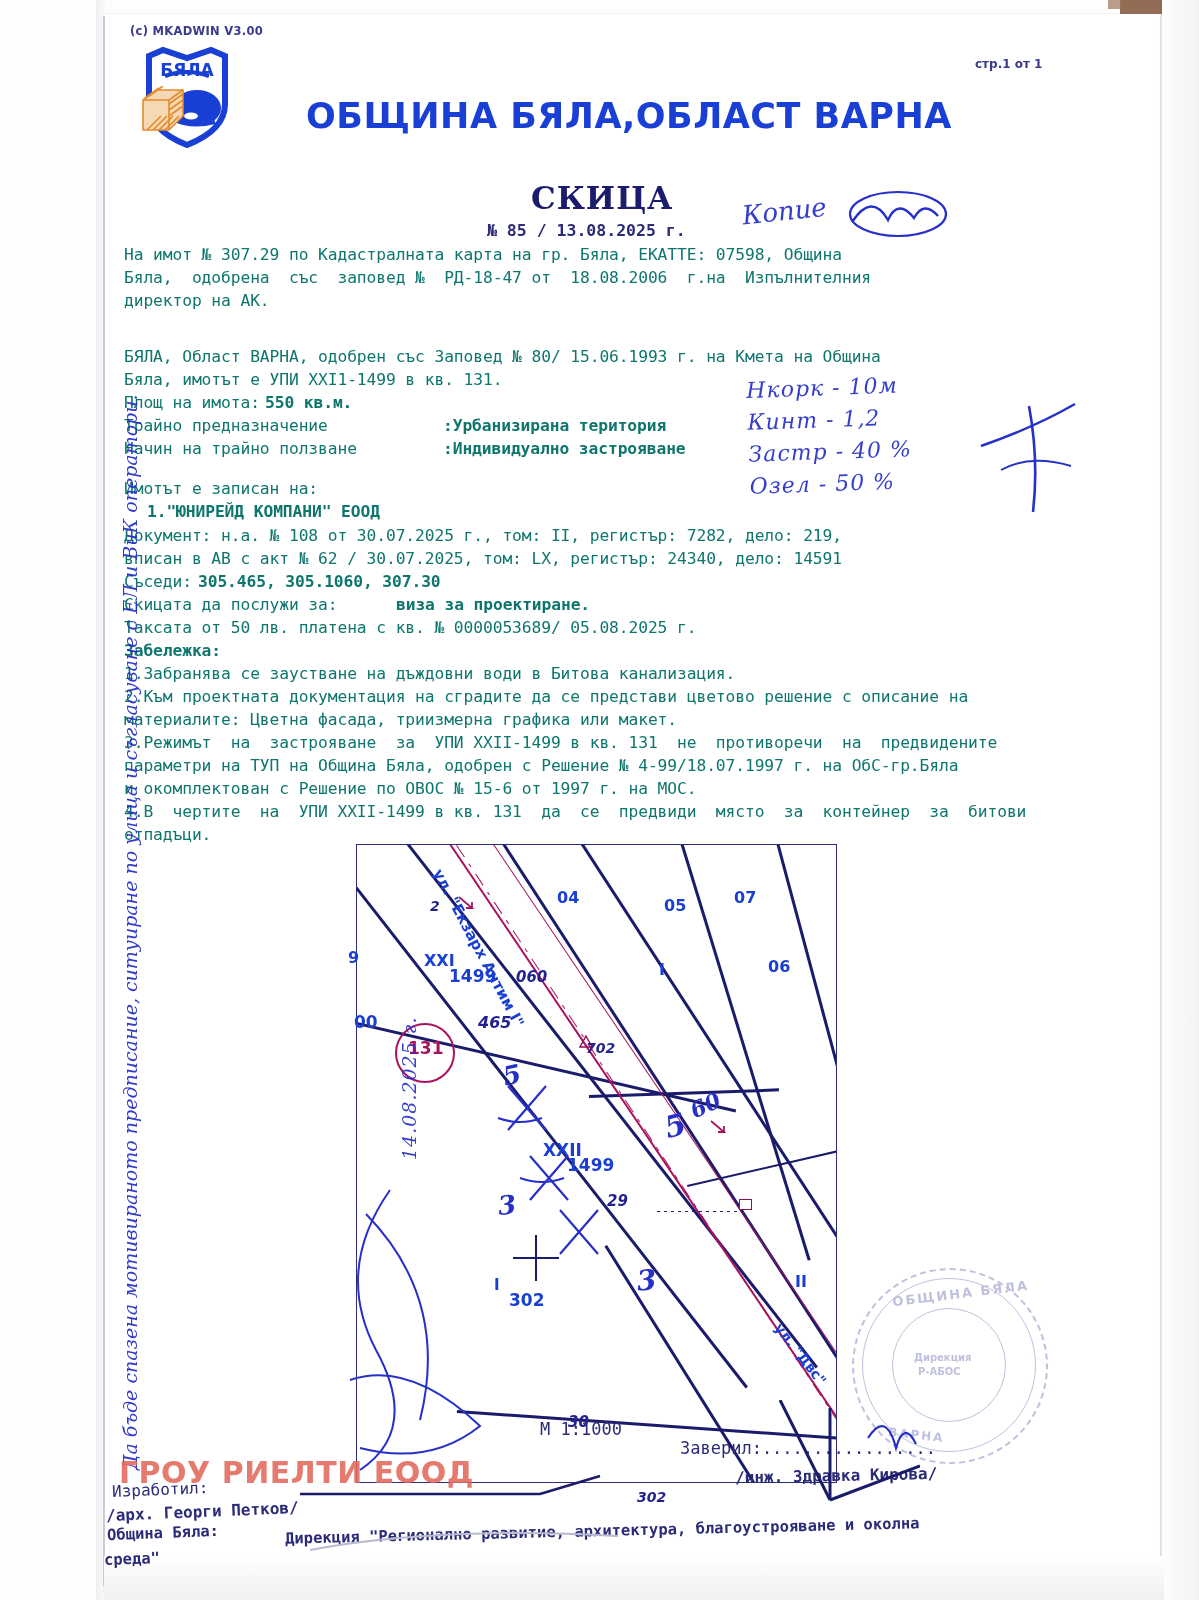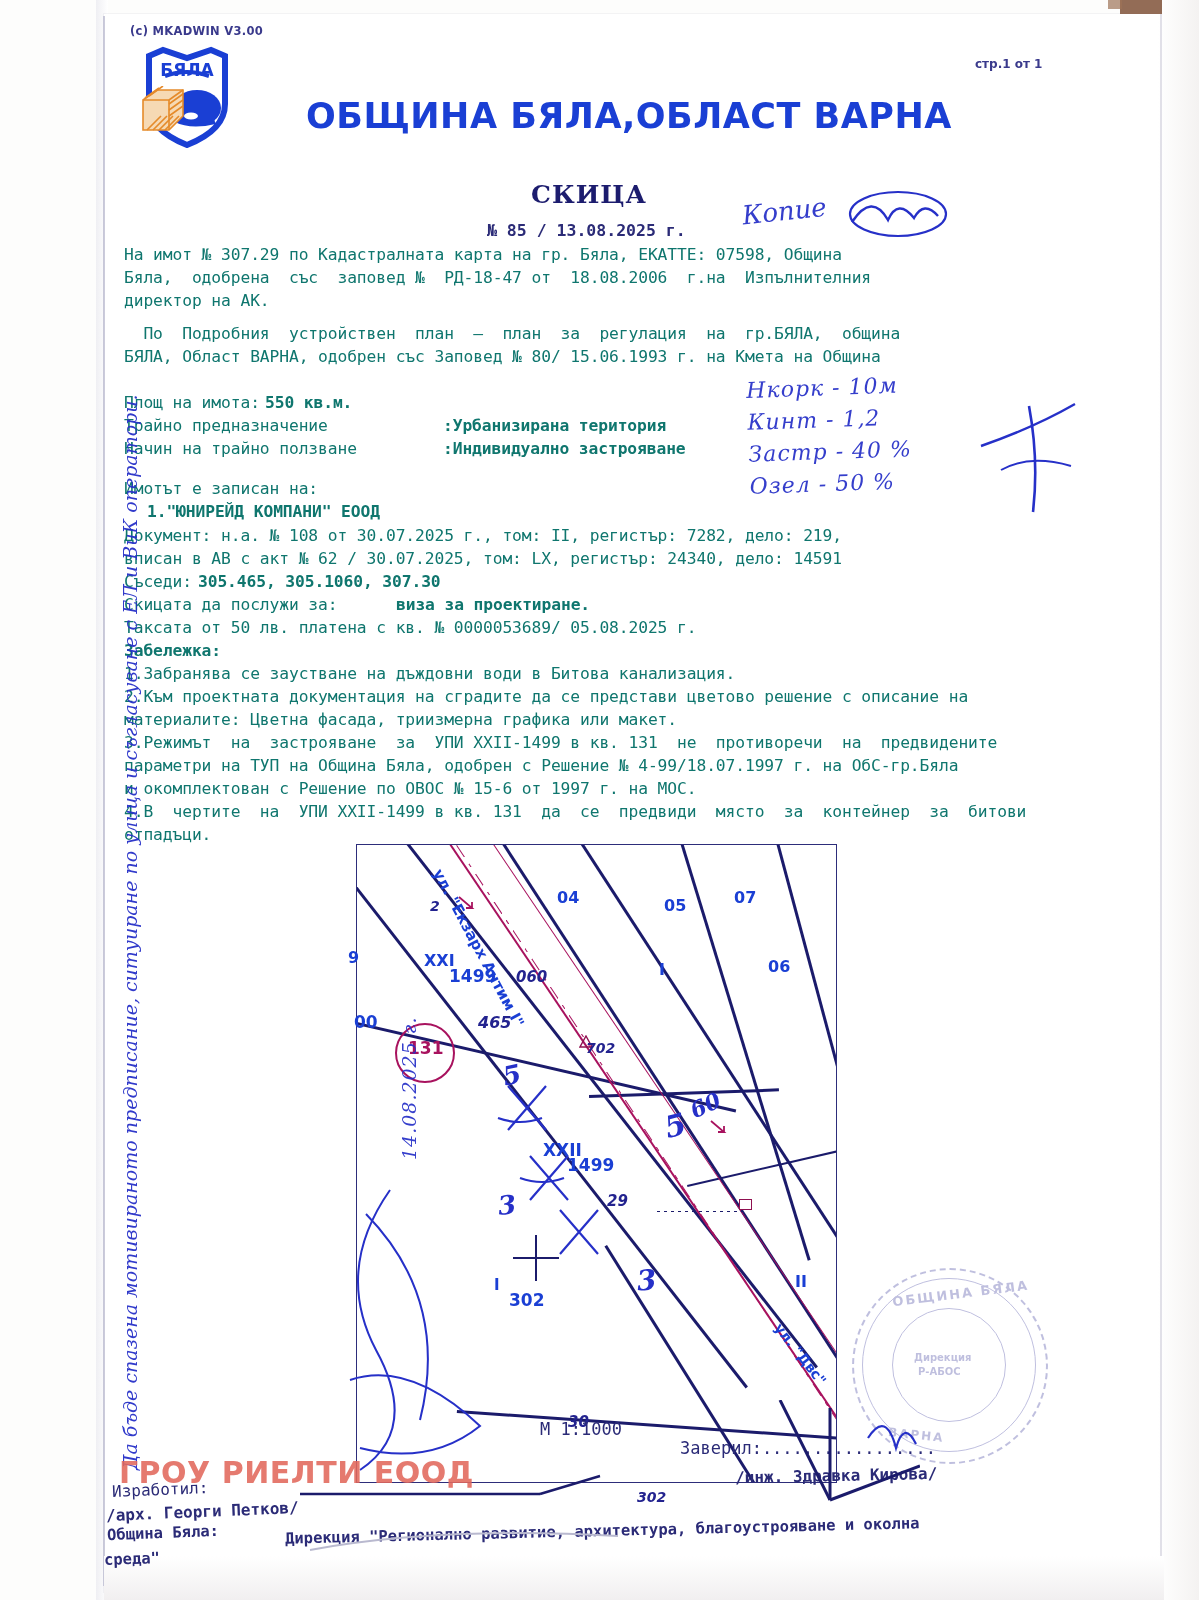--- a/index.html
+++ b/index.html
@@ -50,21 +50,21 @@
   #maintitle{left:306px;top:96px;font-size:35px;font-weight:bold;color:#1a3fd4;
     font-family:"DejaVu Sans", sans-serif;letter-spacing:.5px;}
 
   
   .crest{position:absolute;left:141px;top:46px;width:92px;height:102px;}
   .crest svg{display:block;}
   
   .cube{position:absolute;left:139px;top:86px;width:48px;height:48px;}
 
   
-  #skica{left:531px;top:180px;font-size:25px;font-weight:bold;color:#1c1c6e;
+  #skica{left:531px;top:180px;font-size:31px;font-weight:bold;color:#1c1c6e;
     font-family:"DejaVu Serif", serif;letter-spacing:1px;}
   #skicano{left:487px;top:221px;font-size:16.5px;font-weight:bold;color:#2b2b77;}
 
   
   .body-line{font-size:16.3px;line-height:23.2px;color:#0f766e;letter-spacing:-0.1px;}
 
   
   #mapframe{position:absolute;left:356px;top:844px;width:479px;height:637px;
     border:1.6px solid #2d2d7a;background:#ffffff;overflow:hidden;}
   .mline{position:absolute;background:#1b1b6b;transform-origin:0 0;}
@@ -169,22 +169,22 @@
 
   <div class="t" id="maintitle">ОБЩИНА БЯЛА,ОБЛАСТ ВАРНА</div>
 
   <div class="t" id="skica">СКИЦА</div>
   <div class="t mono" id="skicano">№ 85 / 13.08.2025 г.</div>
 
   <div class="t mono body-line" style="left:124px;top:243px;">На имот № 307.29 по Кадастралната карта на гр. Бяла, ЕКАТТЕ: 07598, Община</div>
   <div class="t mono body-line" style="left:124px;top:266px;">Бяла,  одобрена  със  заповед №  РД-18-47 от  18.08.2006  г.на  Изпълнителния</div>
   <div class="t mono body-line" style="left:124px;top:289px;">директор на АК.</div>
 
-  <div class="t mono body-line" style="left:124px;top:322px;">  По  Подробния  устройствен  план  –  план  за  регулация  на  гр.БЯЛА,  община</div>
   <div class="t mono body-line" style="left:124px;top:345px;">БЯЛА, Област ВАРНА, одобрен със Заповед № 80/ 15.06.1993 г. на Кмета на Община</div>
+  <div class="t mono body-line" style="left:124px;top:368px;">Бяла, имотът е УПИ XXI1-1499 в кв. 131.</div>
 
   <div class="t mono body-line" style="left:124px;top:391px;">Площ на имота:</div>
   <div class="t mono body-line b" style="left:265px;top:391px;">550 кв.м.</div>
 
   <div class="t mono body-line" style="left:124px;top:414px;">Трайно предназначение</div>
   <div class="t mono body-line b" style="left:443px;top:414px;">:Урбанизирана територия</div>
 
   <div class="t mono body-line" style="left:124px;top:437px;">Начин на трайно ползване</div>
   <div class="t mono body-line b" style="left:443px;top:437px;">:Индивидуално застрояване</div>
 

